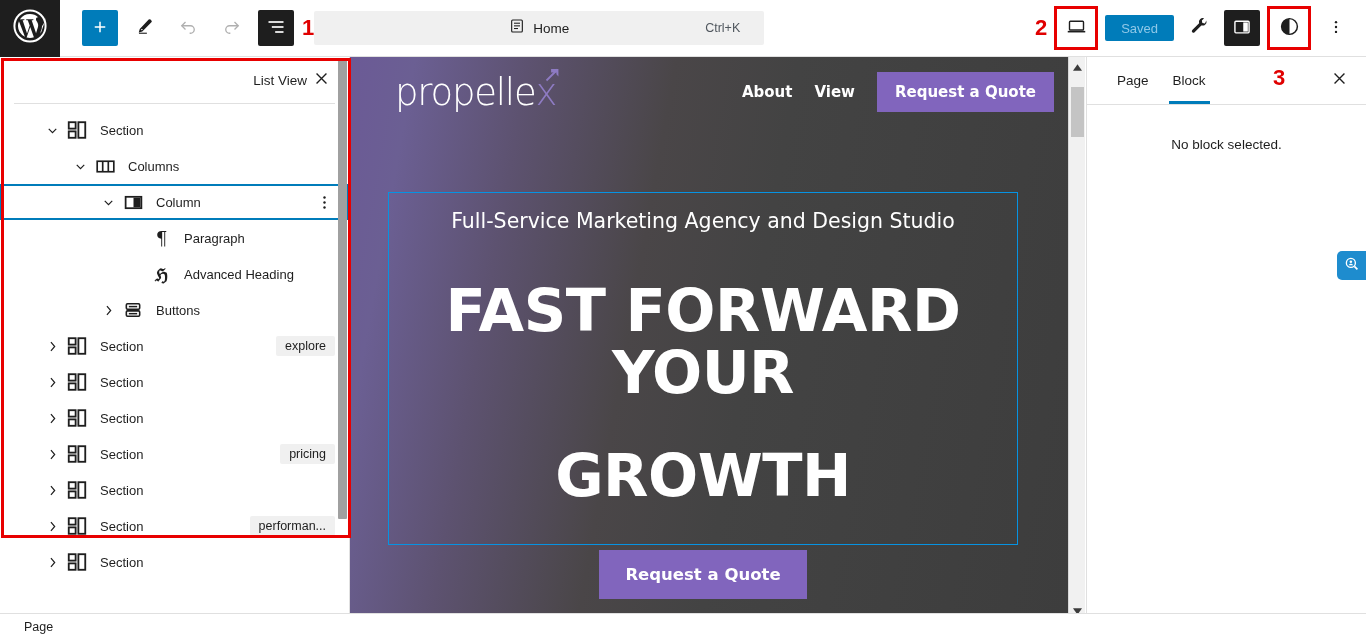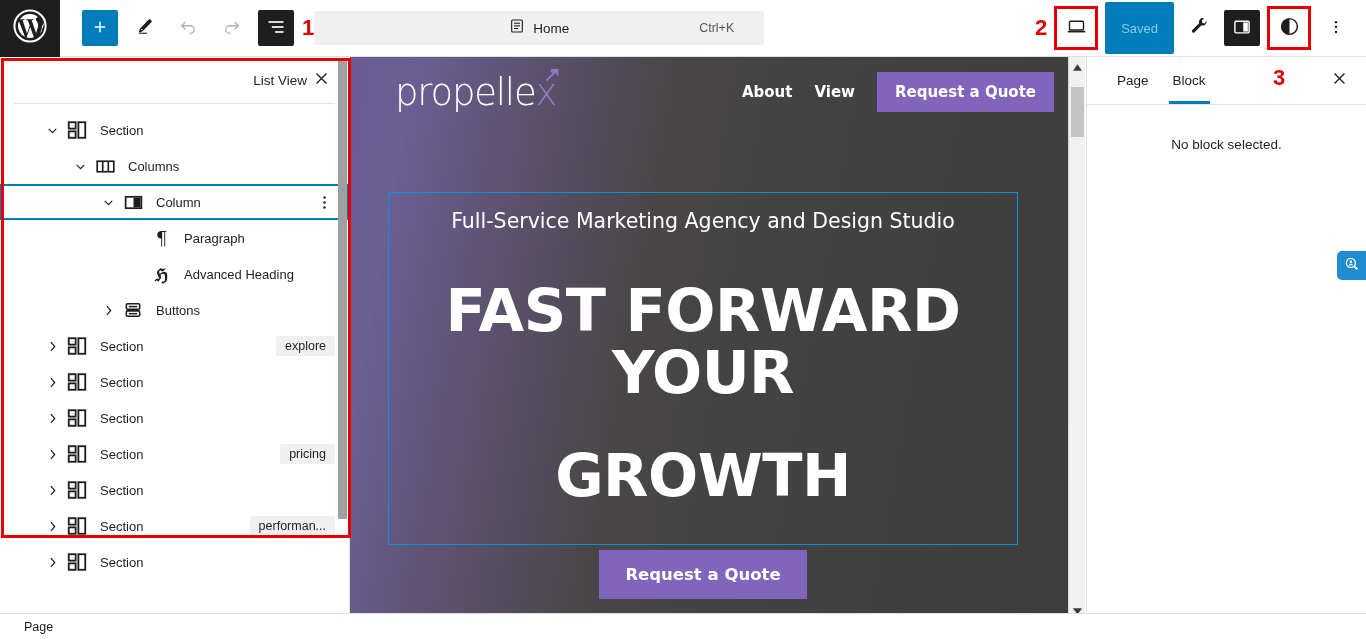--- a/index.html
+++ b/index.html
@@ -37,27 +37,27 @@
     font-family: "Liberation Sans", sans-serif; line-height: 1;
   }
 
   .tb-center { flex: 1 1 auto; display: flex; justify-content: flex-start; }
   .doc-bar {
     width: 450px; height: 34px; background: #f0f0f0; border-radius: 2px;
     display: flex; align-items: center; position: relative; cursor: pointer;
   }
   .doc-bar-inner { display: flex; align-items: center; gap: 8px; margin: 0 auto; }
   .doc-title { font-size: 13.5px; color: #1e1e1e; }
-  .doc-shortcut { position: absolute; right: 30px; font-size: 12.5px; color: #50575e; }
+  .doc-shortcut { position: absolute; right: 24px; font-size: 12.5px; color: #50575e; }
 
   .tb-right { display: flex; align-items: center; gap: 7px; padding-right: 12px; flex: 0 0 auto; }
   .hl-box { border: 3px solid #e80000; padding: 1px; display: flex; align-items: center; justify-content: center; }
   .saved-btn {
     background: #007cba; color: #8ec8e8; border: none;
-    height: 52px; padding: 0 16px; font-size: 13px; border-radius: 2px;
+    height: 26px; padding: 0 16px; font-size: 13px; border-radius: 2px;
     cursor: pointer; font-family: "Liberation Sans", sans-serif;
   }
 
   
   .listview {
     position: absolute; top: 57px; left: 0; width: 350px; height: 556px;
     background: #fff; border-right: 1px solid #e0e0e0;
     display: flex; flex-direction: column;
   }
   .lv-header {

